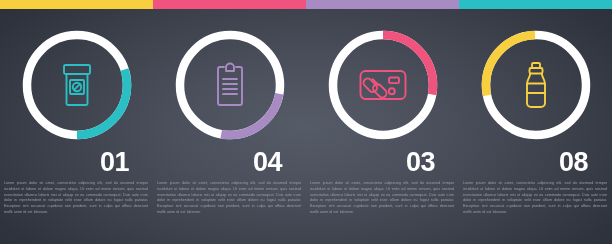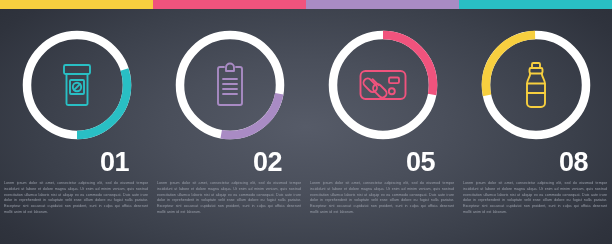--- a/index.html
+++ b/index.html
@@ -135,41 +135,41 @@
             <svg width="38" height="46" viewBox="0 0 38 46">
               <path d="M13 5 H9 a2 2 0 0 0 -2 2 V41 a2 2 0 0 0 2 2 H29 a2 2 0 0 0 2 -2 V7 a2 2 0 0 0 -2 -2 H25" fill="none" stroke="#A98BC4" stroke-width="1.9" stroke-linecap="round" stroke-linejoin="round"></path>
               <path d="M15 5.5 a4 4 0 0 1 8 0 V9 H15 Z" fill="none" stroke="#A98BC4" stroke-width="1.9" stroke-linecap="round" stroke-linejoin="round"></path>
               <line x1="12" y1="17" x2="26" y2="17" fill="none" stroke="#A98BC4" stroke-width="1.9" stroke-linecap="round" stroke-linejoin="round"></line>
               <line x1="12" y1="22" x2="26" y2="22" fill="none" stroke="#A98BC4" stroke-width="1.9" stroke-linecap="round" stroke-linejoin="round"></line>
               <line x1="12" y1="27" x2="26" y2="27" fill="none" stroke="#A98BC4" stroke-width="1.9" stroke-linecap="round" stroke-linejoin="round"></line>
               <line x1="12" y1="32" x2="26" y2="32" fill="none" stroke="#A98BC4" stroke-width="1.9" stroke-linecap="round" stroke-linejoin="round"></line>
             </svg>
           </div>
         </div>
-        <div class="num">02</div>
+        <div class="num">04</div>
         <div class="body-text">Lorem ipsum dolor sit amet, consectetur adipiscing elit, sed do eiusmod tempor incididunt ut labore et dolore magna aliqua. Ut enim ad minim veniam, quis nostrud exercitation ullamco laboris nisi ut aliquip ex ea commodo consequat. Duis aute irure dolor in reprehenderit in voluptate velit esse cillum dolore eu fugiat nulla pariatur. Excepteur sint occaecat cupidatat non proident, sunt in culpa qui officia deserunt mollit anim id est laborum.</div>
       </div>
       <div class="col">
         <div class="donut-wrap">
           <svg width="124" height="124" viewBox="0 0 124 124">
             <circle cx="62" cy="62" r="50" fill="none" stroke="#FFFFFF" stroke-width="8.5"></circle>
             <circle cx="62" cy="62" r="50" fill="none" stroke="#F0537D" stroke-width="8.5" stroke-dasharray="87.96 226.19" transform="rotate(-90 62 62)"></circle>
           </svg>
           <div class="icon-holder">
             <svg width="50" height="36" viewBox="0 0 50 36">
               <rect x="2.5" y="4" width="45" height="28" rx="5" fill="none" stroke="#F0537D" stroke-width="1.9" stroke-linecap="round" stroke-linejoin="round"></rect>
               <rect x="8" y="10.5" width="8.4" height="15.5" rx="4.2" fill="none" stroke="#F0537D" stroke-width="1.9" stroke-linecap="round" stroke-linejoin="round" transform="rotate(-45 12.2 18.2)"></rect>
               <line x1="14.6" y1="12.2" x2="20.6" y2="18.2" fill="none" stroke="#F0537D" stroke-width="1.9" stroke-linecap="round" stroke-linejoin="round"></line>
               <rect x="17.6" y="16" width="8.4" height="15.5" rx="4.2" fill="none" stroke="#F0537D" stroke-width="1.9" stroke-linecap="round" stroke-linejoin="round" transform="rotate(-45 21.8 23.7)"></rect>
               <rect x="31" y="10.5" width="10" height="5.6" rx="1.4" fill="none" stroke="#F0537D" stroke-width="1.9" stroke-linecap="round" stroke-linejoin="round"></rect>
               <circle cx="33.8" cy="24.2" r="3" fill="none" stroke="#F0537D" stroke-width="1.9" stroke-linecap="round" stroke-linejoin="round"></circle>
             </svg>
           </div>
         </div>
-        <div class="num">05</div>
+        <div class="num">03</div>
         <div class="body-text">Lorem ipsum dolor sit amet, consectetur adipiscing elit, sed do eiusmod tempor incididunt ut labore et dolore magna aliqua. Ut enim ad minim veniam, quis nostrud exercitation ullamco laboris nisi ut aliquip ex ea commodo consequat. Duis aute irure dolor in reprehenderit in voluptate velit esse cillum dolore eu fugiat nulla pariatur. Excepteur sint occaecat cupidatat non proident, sunt in culpa qui officia deserunt mollit anim id est laborum.</div>
       </div>
       <div class="col">
         <div class="donut-wrap">
           <svg width="124" height="124" viewBox="0 0 124 124">
             <circle cx="62" cy="62" r="50" fill="none" stroke="#FFFFFF" stroke-width="8.5"></circle>
             <circle cx="62" cy="62" r="50" fill="none" stroke="#F7CF3F" stroke-width="8.5" stroke-dasharray="87.96 226.19" transform="rotate(168 62 62)"></circle>
           </svg>
           <div class="icon-holder">
             <svg width="34" height="48" viewBox="0 0 34 48">

